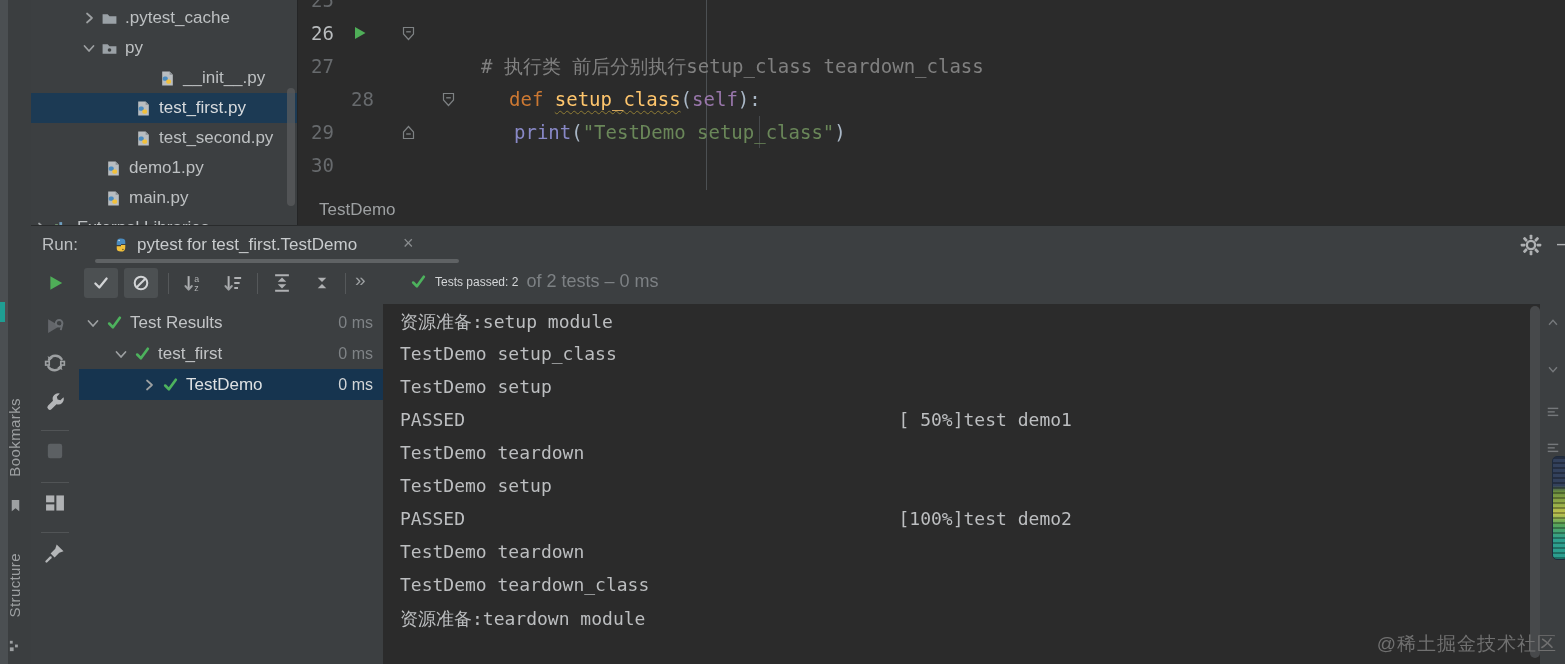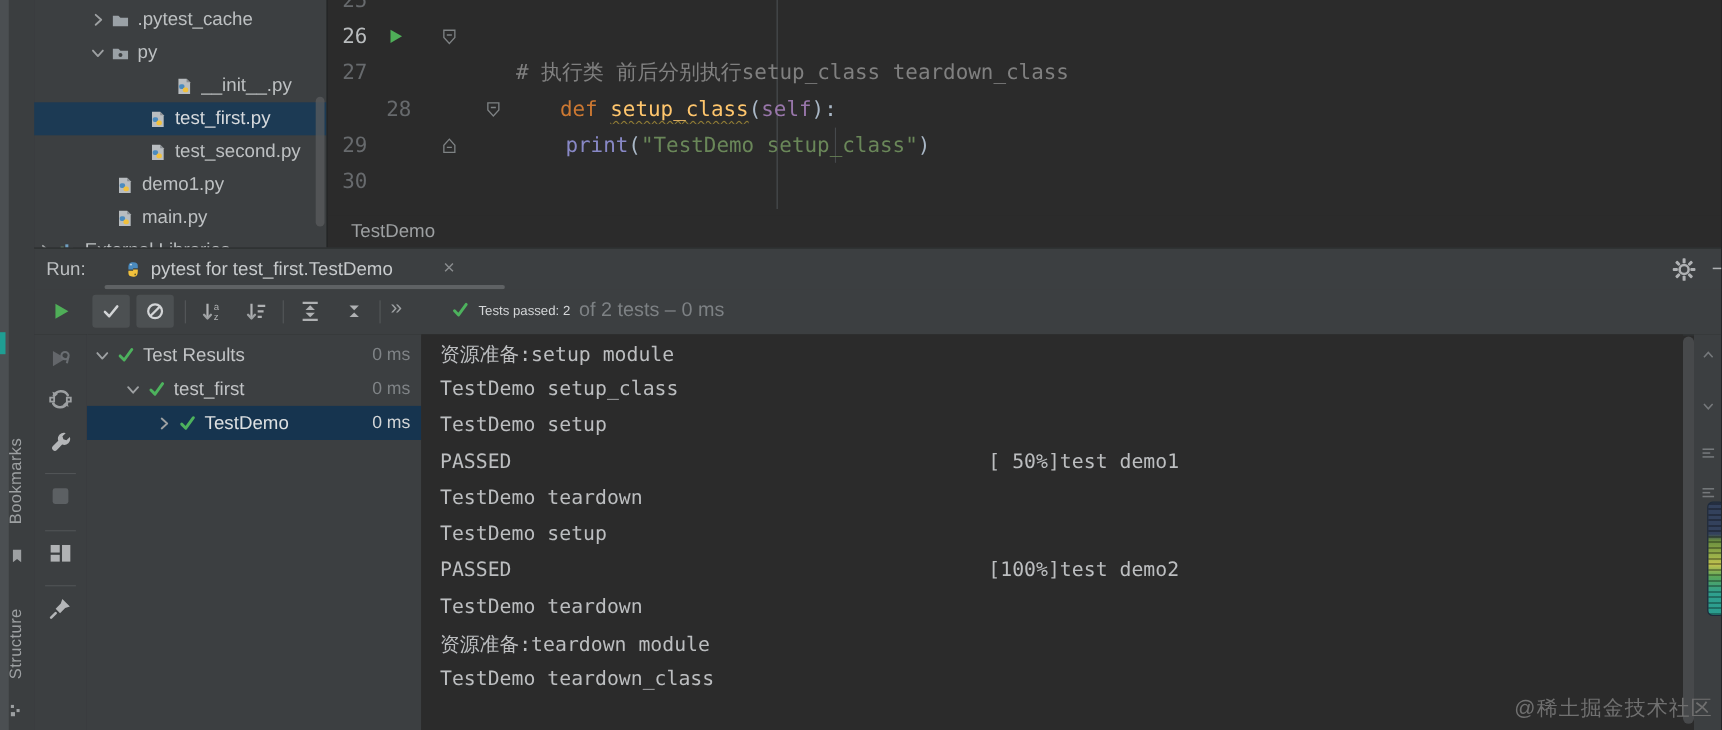--- a/index.html
+++ b/index.html
@@ -27,21 +27,21 @@
 
   
   #editor{left:297px;top:0;width:1268px;height:196px;background:#2B2B2B;overflow:hidden;border-left:1px solid #242526;}
   .eline{position:absolute;left:0;width:100%;height:33px;}
   .lnum{position:absolute;left:0;top:0;width:36px;text-align:right;color:#676a6d;
         font:19px "DejaVu Sans Mono",monospace;line-height:33px;}
   .lnum.active{color:#b9bcbe;}
   .runarrow{position:absolute;left:54px;top:7px;}
   .foldmark{position:absolute;left:104px;top:9px;}
   .codetext{position:absolute;top:0;font:19px "DejaVu Sans Mono",monospace;line-height:33px;white-space:pre;}
-  .tk-kw{color:#CC7832;} .tk-plain{color:#A9B7C6;} .tk-comment{color:#808080;}
+  .tk-kw{color:#CC7832;} .tk-plain{color:#A9B7C6;} .tk-comment{color:#808080;margin-left:12px;}
   .tk-fn{color:#FFC66D;} .tk-self{color:#9876AA;} .tk-builtin{color:#8888C6;} .tk-str{color:#6A8759;}
   .tk-wavy{text-decoration:underline;text-decoration-style:wavy;text-decoration-color:#8f7b34;text-underline-offset:4px;text-decoration-thickness:1px;}
   .caret{display:inline-block;width:2px;height:22px;background:#dcdcdc;vertical-align:middle;margin-left:1px;}
   #foldline{left:408px;top:0;width:1px;height:190px;background:#4c5053;}
   #indentguide{left:461px;top:116px;width:1px;height:32px;background:#46494c;}
 
   
   #breadcrumb-bar{left:297px;top:196px;width:1268px;height:29px;background:#2B2B2B;border-left:1px solid #242526;}
   #breadcrumb-bar .bc{position:absolute;left:21px;top:4px;color:#9da0a2;font-size:17px;}
 
@@ -490,22 +490,22 @@
 
   <div id="console" class="abs">
       <div class="cline">资源准备:setup module</div>
       <div class="cline">TestDemo setup_class</div>
       <div class="cline">TestDemo setup</div>
       <div class="cline">PASSED                                        [ 50%]test demo1</div>
       <div class="cline">TestDemo teardown</div>
       <div class="cline">TestDemo setup</div>
       <div class="cline">PASSED                                        [100%]test demo2</div>
       <div class="cline">TestDemo teardown</div>
+      <div class="cline">TestDemo teardown_class</div>
       <div class="cline">资源准备:teardown module</div>
-      <div class="cline">TestDemo teardown_class</div>
     </div>
   <div id="console-scroll" class="abs"></div>
 
   <div id="right-strip" class="abs">
     <span class="ricon" style="top:12px;">
         <svg width="14" height="14" viewBox="0 0 16 16">
           <polyline points="3.5,10 8,5 12.5,10" stroke="#84878a" stroke-width="1.6" fill="none"></polyline>
         </svg>
       </span>
     <span class="ricon" style="top:58px;">

